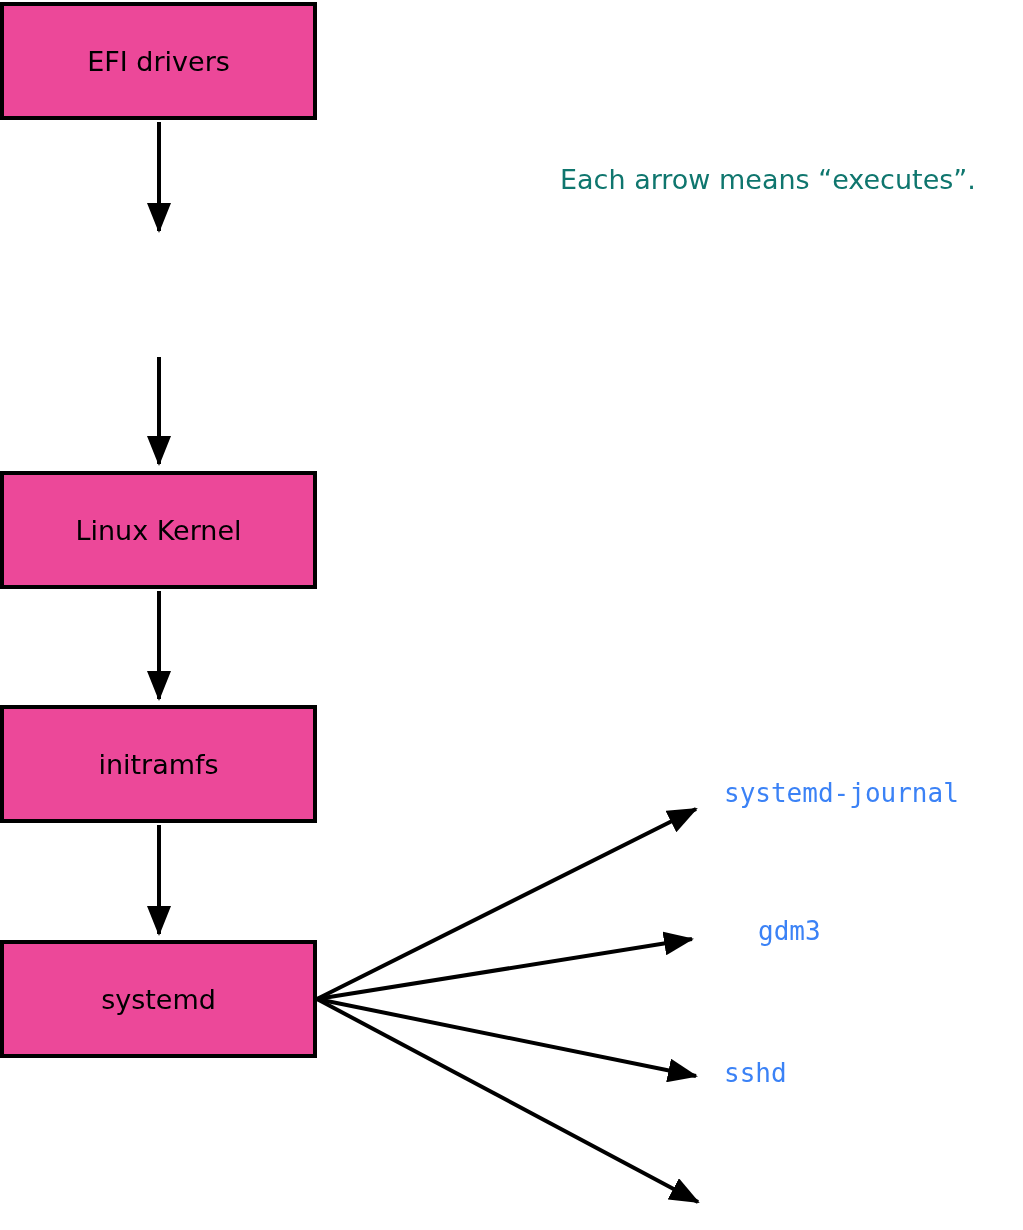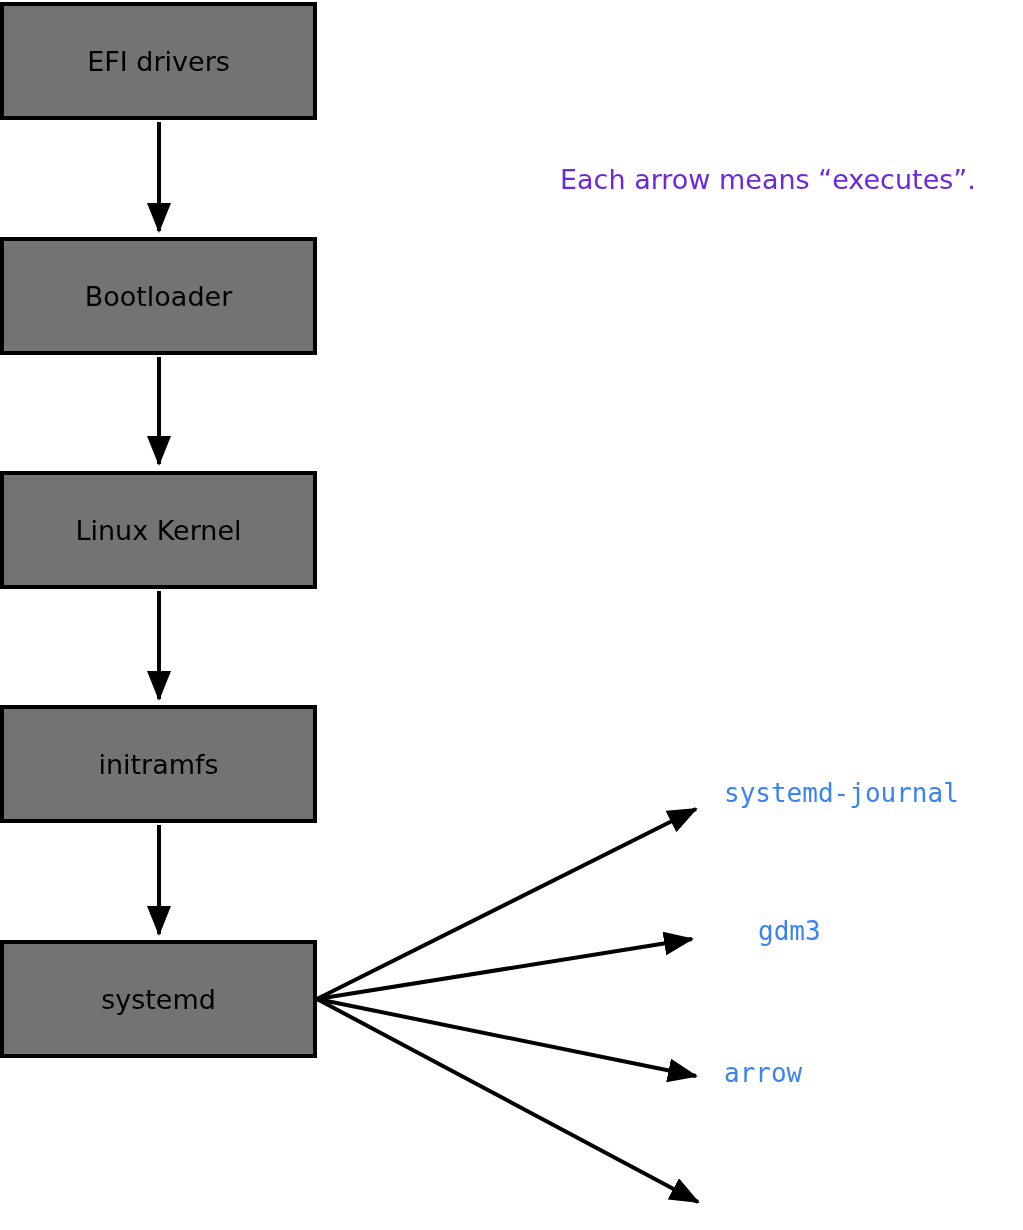--- a/index.html
+++ b/index.html
@@ -19,33 +19,33 @@
     left: 0;
     top: 0;
   }
   .node {
     position: absolute;
     left: 0;
     width: 317px;
     height: 118px;
     box-sizing: border-box;
     border: 4px solid #000000;
-    background: #737373;
+    background: #ec4899;
     display: flex;
     align-items: center;
     justify-content: center;
     font-size: 27px;
     color: #000000;
   }
   .note {
     position: absolute;
     left: 560px;
     top: 164px;
     font-size: 27px;
-    color: #6d28d9;
+    color: #0f766e;
     white-space: nowrap;
   }
   .tlabel {
     position: absolute;
     font-family: "DejaVu Sans Mono", monospace;
     font-size: 26px;
     color: #3b82f6;
     white-space: nowrap;
   }
   .tlabel.journal { left: 724px; top: 778px; }
@@ -72,33 +72,30 @@
 
     <line x1="317" y1="999" x2="696" y2="809" stroke="#000000" stroke-width="4" marker-end="url(#ah)"></line>
     <line x1="317" y1="999" x2="692" y2="939" stroke="#000000" stroke-width="4" marker-end="url(#ah)"></line>
     <line x1="317" y1="999" x2="696" y2="1076" stroke="#000000" stroke-width="4" marker-end="url(#ah)"></line>
     <line x1="317" y1="999" x2="698" y2="1202" stroke="#000000" stroke-width="4" marker-end="url(#ah)"></line>
   </svg>
 
   <div class="node" style="top:2px">
     <span>EFI drivers</span>
   </div>
-  <div class="node" style="top:237px">
-    <span>Bootloader</span>
-  </div>
   <div class="node" style="top:471px">
     <span>Linux Kernel</span>
   </div>
   <div class="node" style="top:940px">
     <span>systemd</span>
   </div>
   <div class="node" style="top:705px">
     <span>initramfs</span>
   </div>
 
   <div class="note">Each arrow means “executes”.</div>
 
   <div class="tlabel journal">systemd-journal</div>
   <div class="tlabel gdm3">gdm3</div>
-  <div class="tlabel getty">arrow</div>
+  <div class="tlabel getty">sshd</div>
   <div class="tlabel sshd">sshd</div>
 
 </div>
 
 </body></html>

